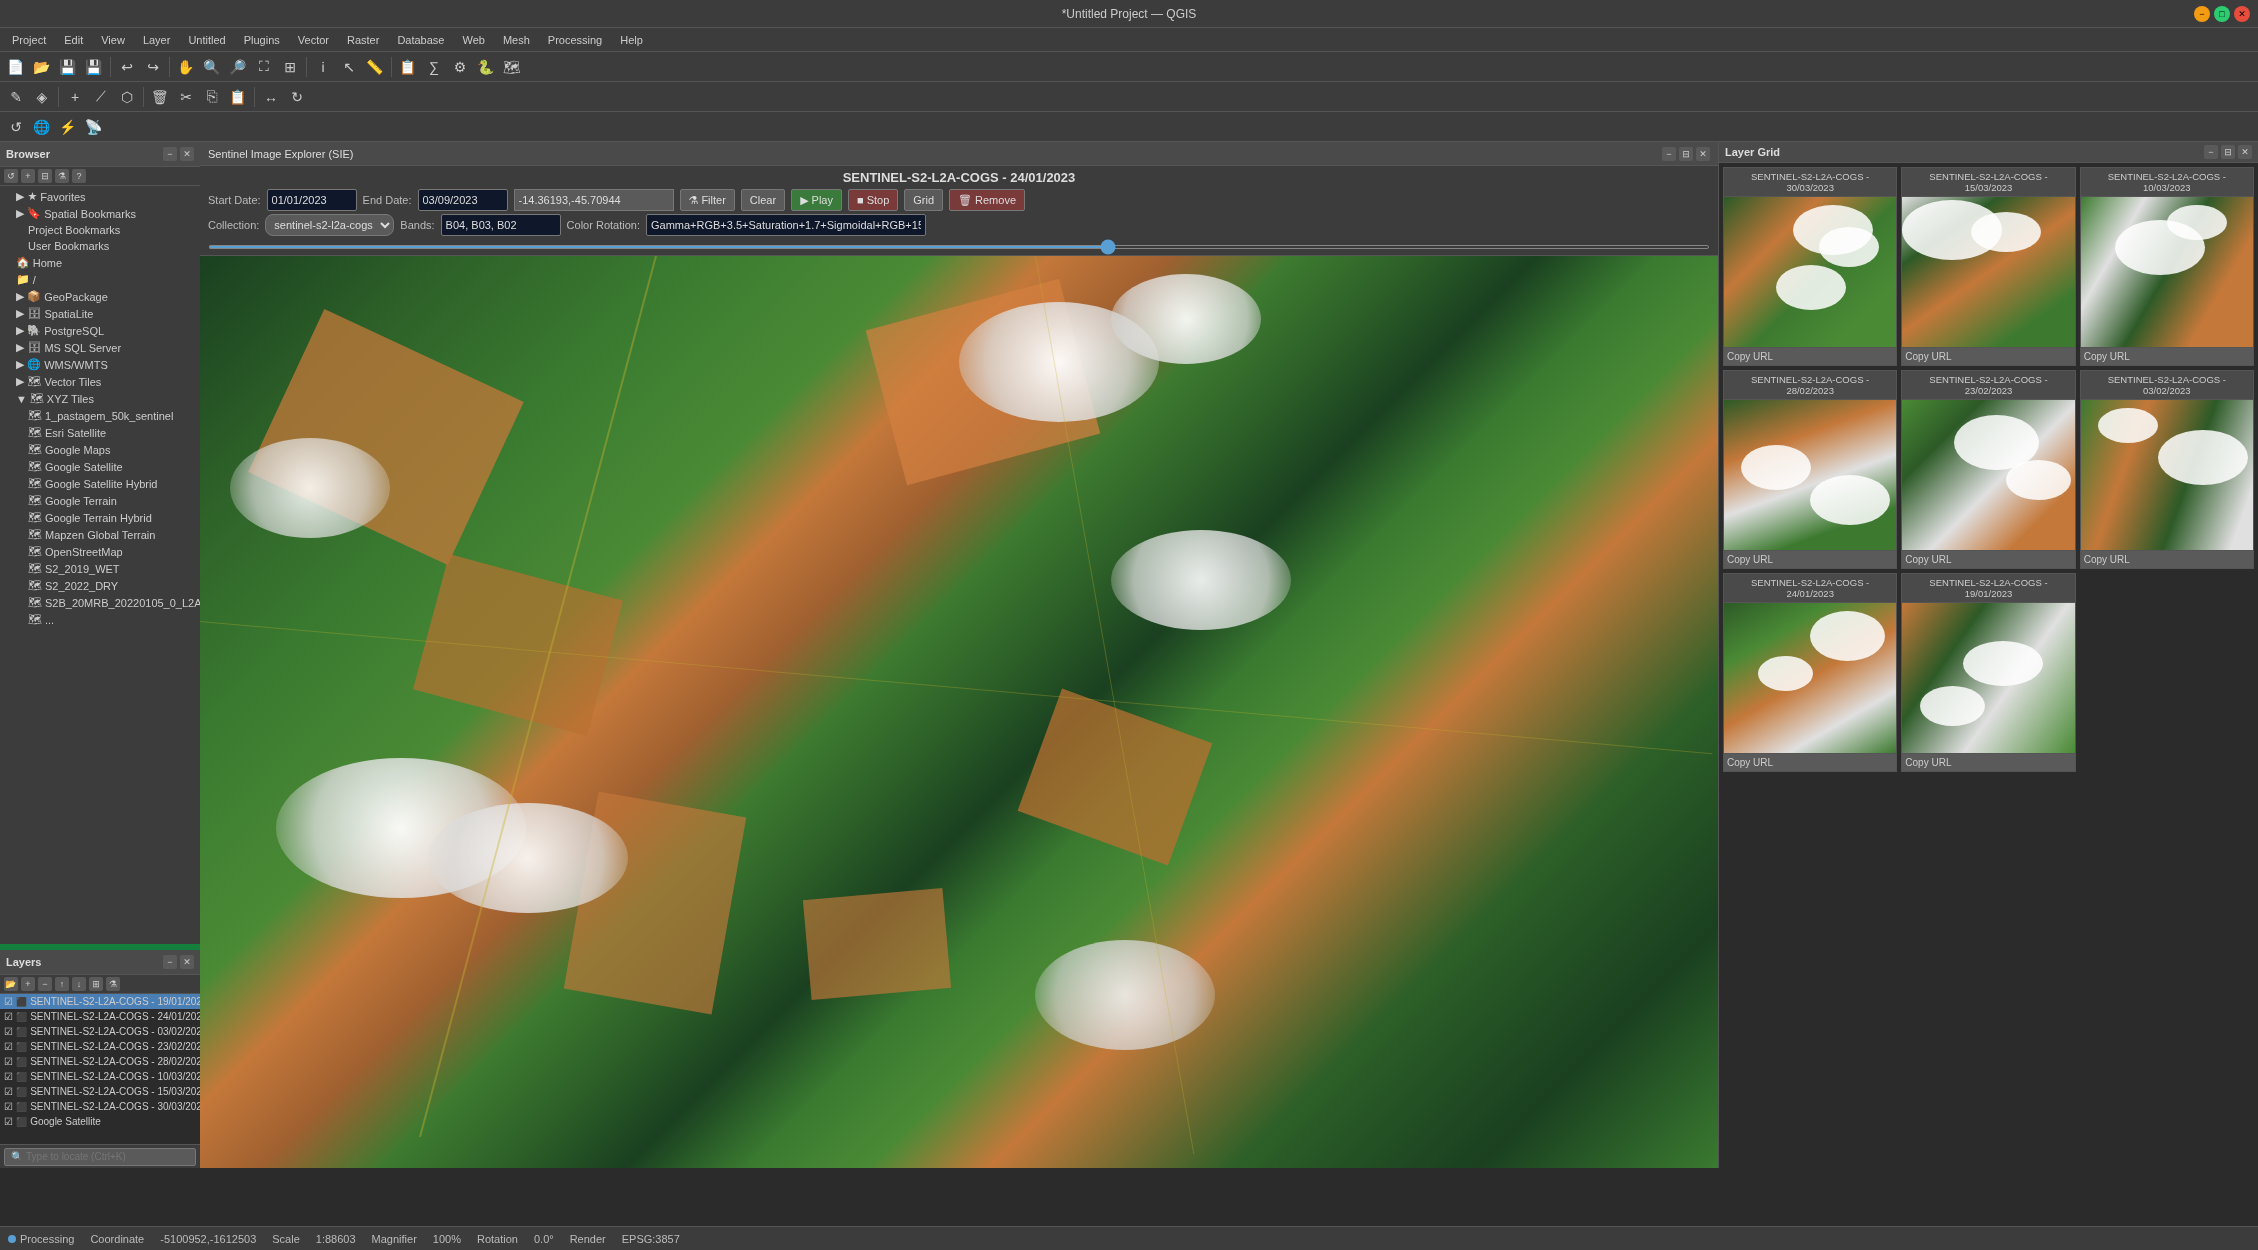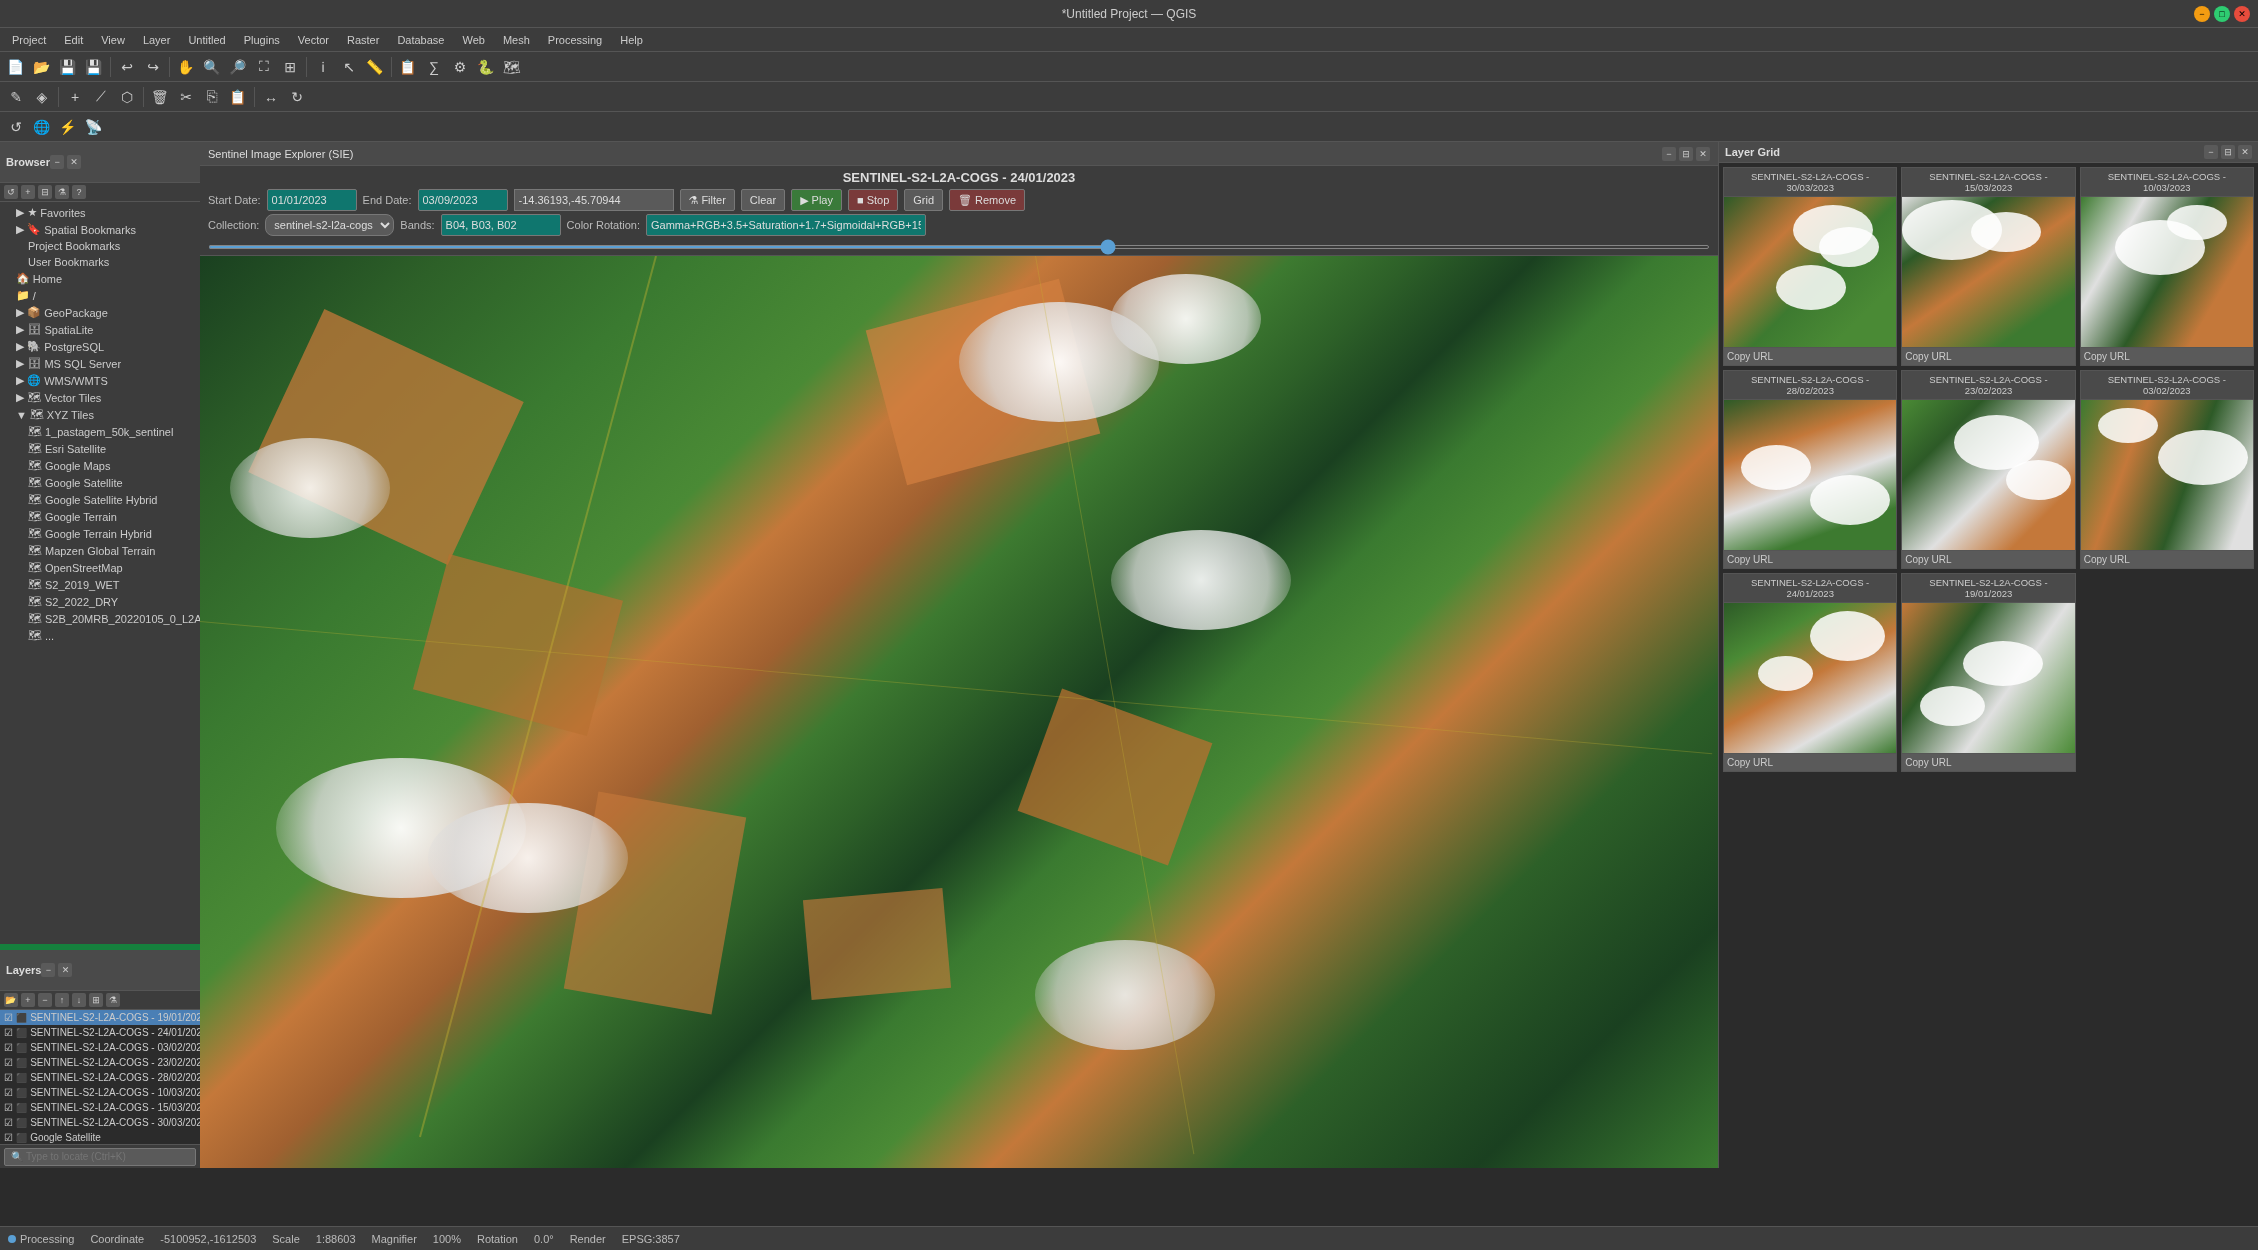--- a/index.html
+++ b/index.html
@@ -70,28 +70,28 @@
       border: 1px solid transparent;
       border-radius: 3px;
       cursor: pointer;
       display: flex; align-items: center; justify-content: center;
       color: #ccc;
       font-size: 14px;
     }
     .toolbar-separator { width: 1px; height: 20px; background: #555; margin: 0 2px; }
     .panel-header {
       background: #4a4a4a;
-      padding: 13px 6px;
+      padding: 5px 6px;
       font-size: 11px;
       font-weight: bold;
       color: #ddd;
       border-bottom: 1px solid #555;
       display: flex;
       align-items: center;
-      justify-content: flex-start;
+      justify-content: space-between;
     }
     .panel-header-icons { display: flex; gap: 3px; }
     .panel-icon-btn {
       width: 14px; height: 14px;
       background: #5a5a5a;
       border: none;
       border-radius: 2px;
       cursor: pointer;
       color: #ccc;
       font-size: 9px;
@@ -148,21 +148,21 @@
       margin-bottom: 4px;
     }
     .sentinel-controls {
       display: flex;
       align-items: center;
       gap: 6px;
       flex-wrap: wrap;
     }
     .sentinel-label { color: #bbb; font-size: 11px; }
     .sentinel-input {
-      background: #0f766e;
+      background: #0f172a;
       border: 1px solid #777;
       color: #ddd;
       padding: 2px 4px;
       font-size: 11px;
       border-radius: 2px;
       height: 22px;
     }
     .sentinel-btn {
       background: #5a5a5a;
       border: 1px solid #777;

